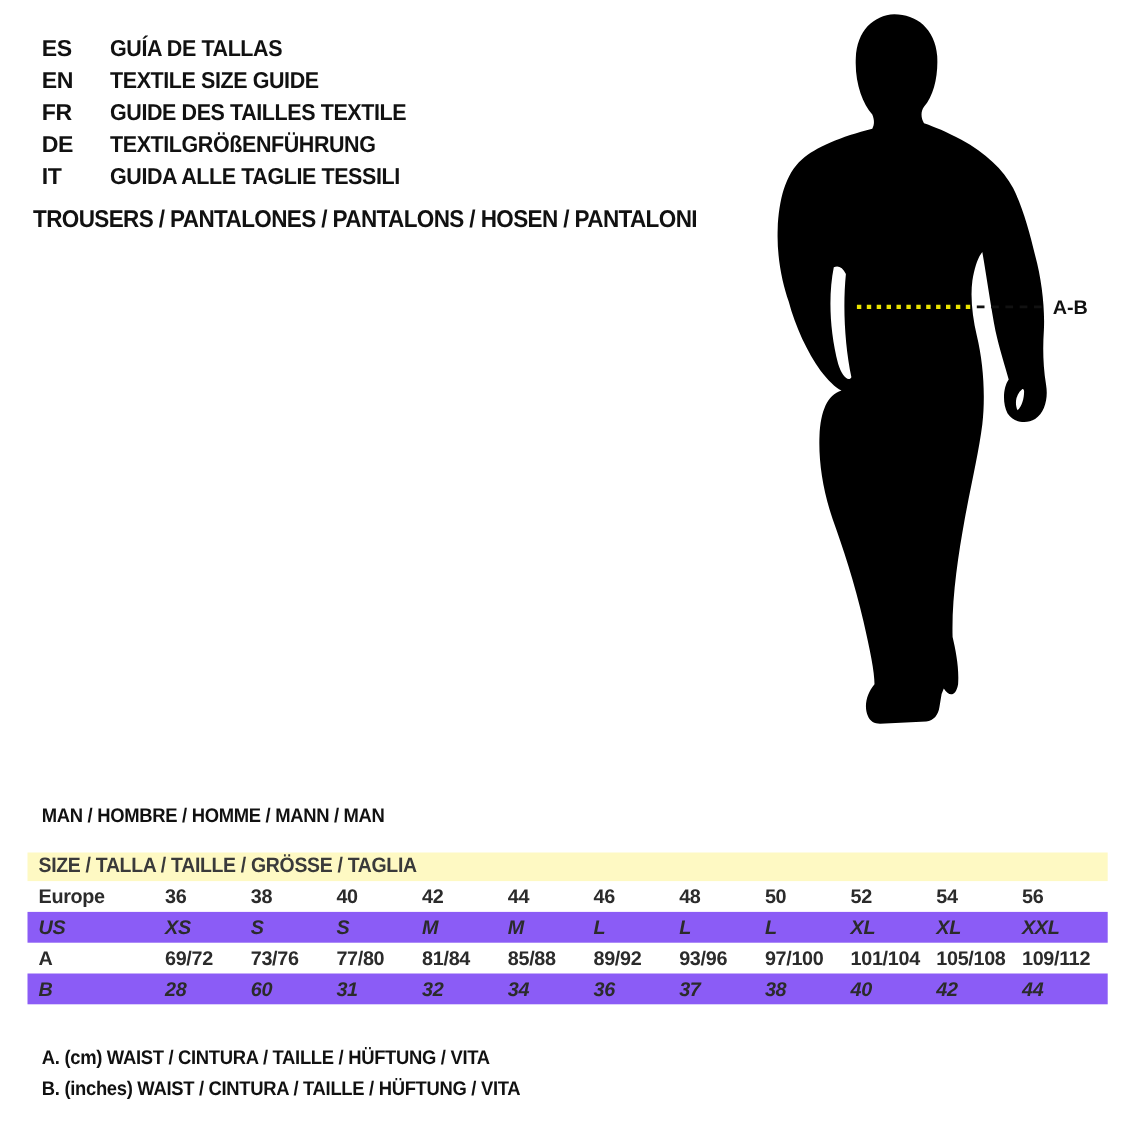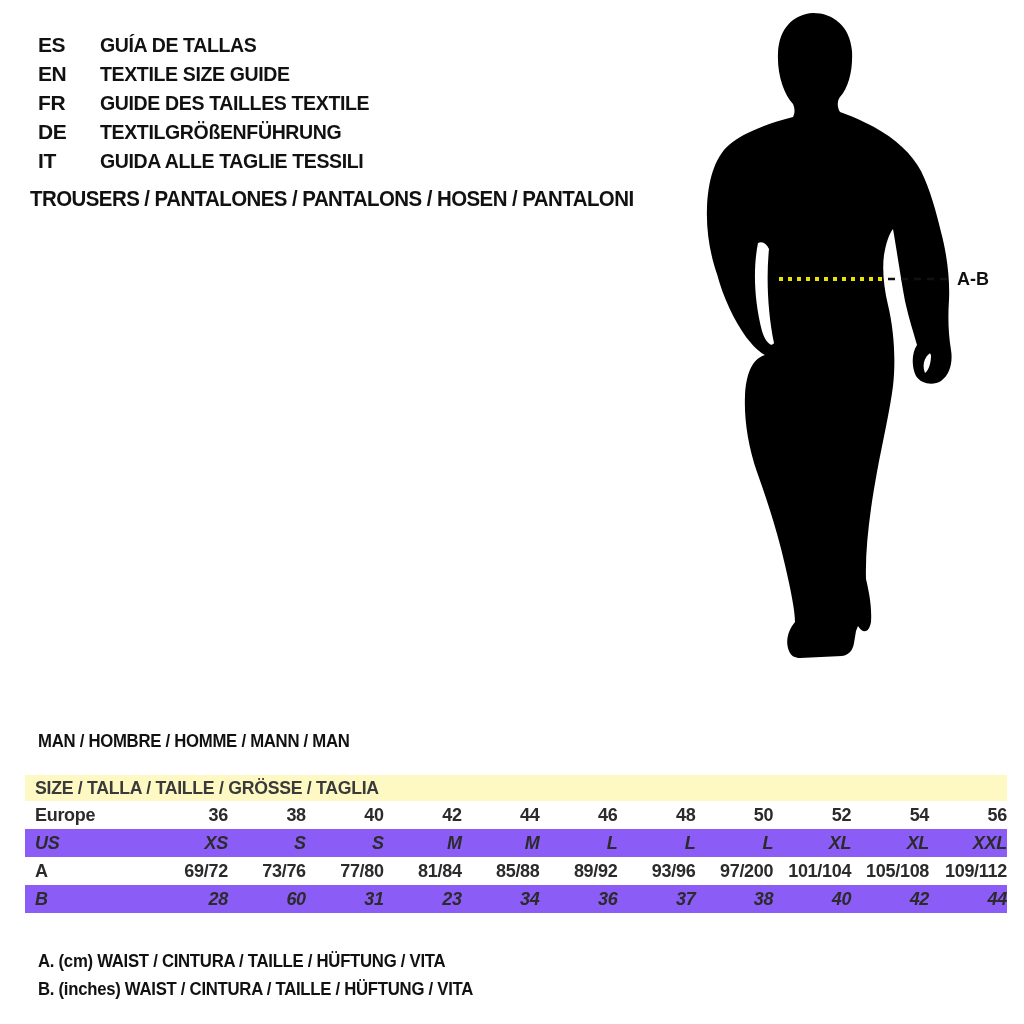--- a/index.html
+++ b/index.html
@@ -27,21 +27,21 @@
   
   .man-label{left:38px;top:731px;font-weight:bold;font-size:18px;letter-spacing:-0.3px;}
 
   
   .size-table{left:25px;top:775px;width:982px;font-weight:bold;letter-spacing:-0.3px;}
   .tbl-header{height:26px;background:#fef9c3;color:#3a3a3a;font-size:19px;
               display:flex;align-items:center;padding-left:10px;box-sizing:border-box;}
   .tbl-row{height:28px;display:flex;align-items:center;color:#2b2b2b;font-size:18px;}
   .tbl-row.alt{background:#8b5cf6;font-style:italic;}
   .row-label{flex:0 0 125px;padding-left:10px;box-sizing:border-box;}
-  .cell{flex:1 1 0;text-align:right;}
+  .cell{flex:1 1 0;text-align:left;}
 
   
   .notes{left:38px;top:947px;font-weight:bold;font-size:18px;letter-spacing:-0.3px;}
   .note-line{height:28px;display:flex;align-items:center;white-space:nowrap;}
 </style>
 </head>
 <body>
 
 <div class="abs lang-list">
   <div class="lang-row">
@@ -169,32 +169,32 @@
 
   <div class="tbl-row">
     <span class="row-label">A</span>
     <span class="cell">69/72</span>
     <span class="cell">73/76</span>
     <span class="cell">77/80</span>
     <span class="cell">81/84</span>
     <span class="cell">85/88</span>
     <span class="cell">89/92</span>
     <span class="cell">93/96</span>
-    <span class="cell">97/200</span>
+    <span class="cell">97/100</span>
     <span class="cell">101/104</span>
     <span class="cell">105/108</span>
     <span class="cell">109/112</span>
   </div>
 
   <div class="tbl-row alt">
     <span class="row-label">B</span>
     <span class="cell">28</span>
     <span class="cell">60</span>
     <span class="cell">31</span>
-    <span class="cell">23</span>
+    <span class="cell">32</span>
     <span class="cell">34</span>
     <span class="cell">36</span>
     <span class="cell">37</span>
     <span class="cell">38</span>
     <span class="cell">40</span>
     <span class="cell">42</span>
     <span class="cell">44</span>
   </div>
 </div>
 

